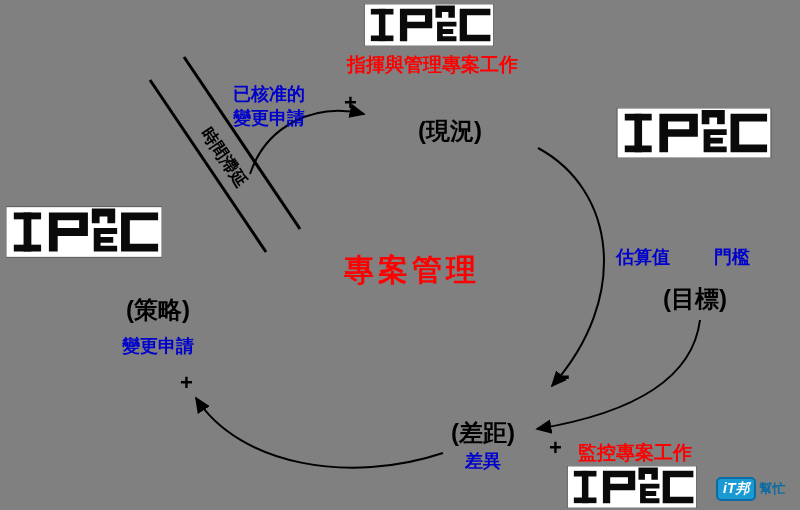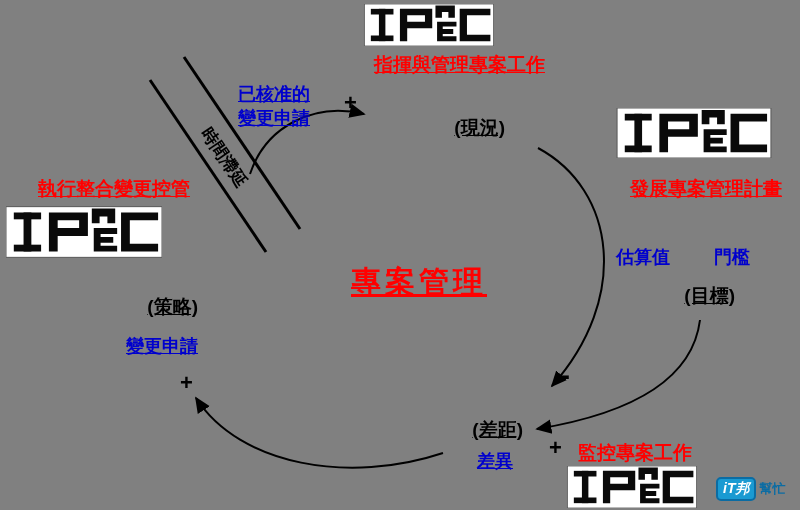--- a/index.html
+++ b/index.html
@@ -1,30 +1,30 @@
 <!DOCTYPE html>
 <html><head>
 <meta charset="utf-8">
 <style>
   html,body{margin:0;padding:0;background:#666;}
   .canvas{
     position:relative;width:800px;height:510px;background:#808080;overflow:hidden;
     font-family:"Liberation Sans","DejaVu Sans",sans-serif;
   }
   .abs{position:absolute;}
-  .ctr{text-align:right;text-decoration:underline;}
+  .ctr{text-align:center;}
   .red{color:#ff0000;font-weight:bold;}
   .blue{color:#0000cd;font-weight:bold;}
   .blk{color:#000;font-weight:bold;}
   .h-red{font-size:19px;}
   .lbl-blue{font-size:18px;}
-  .lbl-blk{font-size:19px;}
+  .lbl-blk{font-size:24px;}
   .sign{font-size:22px;color:#000;font-weight:bold;line-height:1;}
   .sign-minus{font-size:30px;}
-  .big-title{font-size:30px;letter-spacing:4px;margin-top:12px;}
+  .big-title{font-size:30px;letter-spacing:4px;}
   .delay-label{
     font-size:17px;color:#000;font-weight:bold;white-space:nowrap;
     transform:rotate(56deg);transform-origin:center center;
   }
   .logo-svg{display:block;}
   .overlay{position:absolute;left:0;top:0;pointer-events:none;}
   .watermark{display:flex;align-items:center;gap:3px;}
   .wm-badge{
     background:#1a9ad2;color:#fff;font-style:italic;font-weight:bold;font-size:14px;
     padding:1px 5px 2px;border-radius:5px;border:2px solid #0b6ca3;line-height:1.2;
@@ -86,28 +86,26 @@
 
   <div class="abs ctr red h-red" style="left:320px;top:52px;width:225px">指揮與管理專案工作</div>
   <div class="abs ctr blk lbl-blk" style="left:395px;top:115px;width:110px">(現況)</div>
   <div class="abs sign" style="left:344px;top:92px">+</div>
 
   <div class="abs ctr blue lbl-blue" style="left:228px;top:82px;width:82px">已核准的</div>
   <div class="abs ctr blue lbl-blue" style="left:228px;top:106px;width:82px">變更申請</div>
 
   <div class="abs delay-label" style="left:190px;top:146px">時間滯延</div>
 
-  <div class="abs ctr red h-red" style="left:10px;top:176px;width:180px">執行整合變更控管</div>
   <div class="abs ctr blk lbl-blk" style="left:118px;top:294px;width:80px">(策略)</div>
   <div class="abs ctr blue lbl-blue" style="left:118px;top:334px;width:80px">變更申請</div>
   <div class="abs sign" style="left:180px;top:372px">+</div>
 
   <div class="abs ctr red big-title" style="left:337px;top:250px;width:150px">專案管理</div>
 
-  <div class="abs ctr red h-red" style="left:612px;top:176px;width:170px">發展專案管理計畫</div>
   <div class="abs blue lbl-blue" style="left:616px;top:245px">估算值</div>
   <div class="abs blue lbl-blue" style="left:714px;top:245px">門檻</div>
   <div class="abs ctr blk lbl-blk" style="left:443px;top:417px;width:80px">(差距)</div>
 
   <div class="abs ctr blk lbl-blk" style="left:655px;top:283px;width:80px">(目標)</div>
   <div class="abs ctr blue lbl-blue" style="left:453px;top:449px;width:60px">差異</div>
   <div class="abs sign sign-minus" style="left:560px;top:360px">-</div>
   <div class="abs sign" style="left:549px;top:437px">+</div>
   <div class="abs watermark" style="left:716px;top:477px">
     <span class="wm-badge">iT邦</span>

